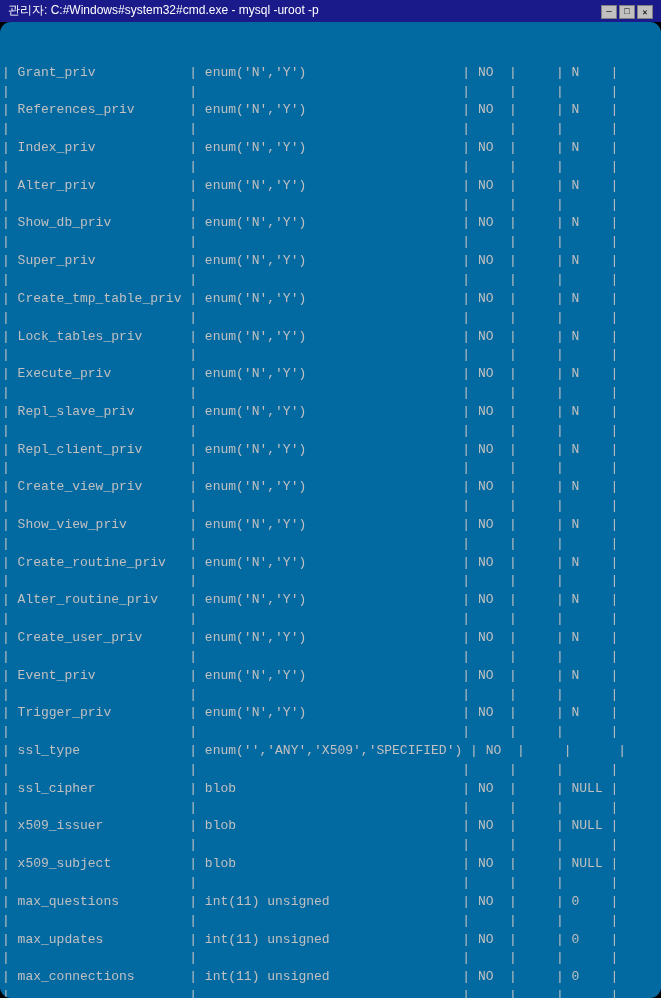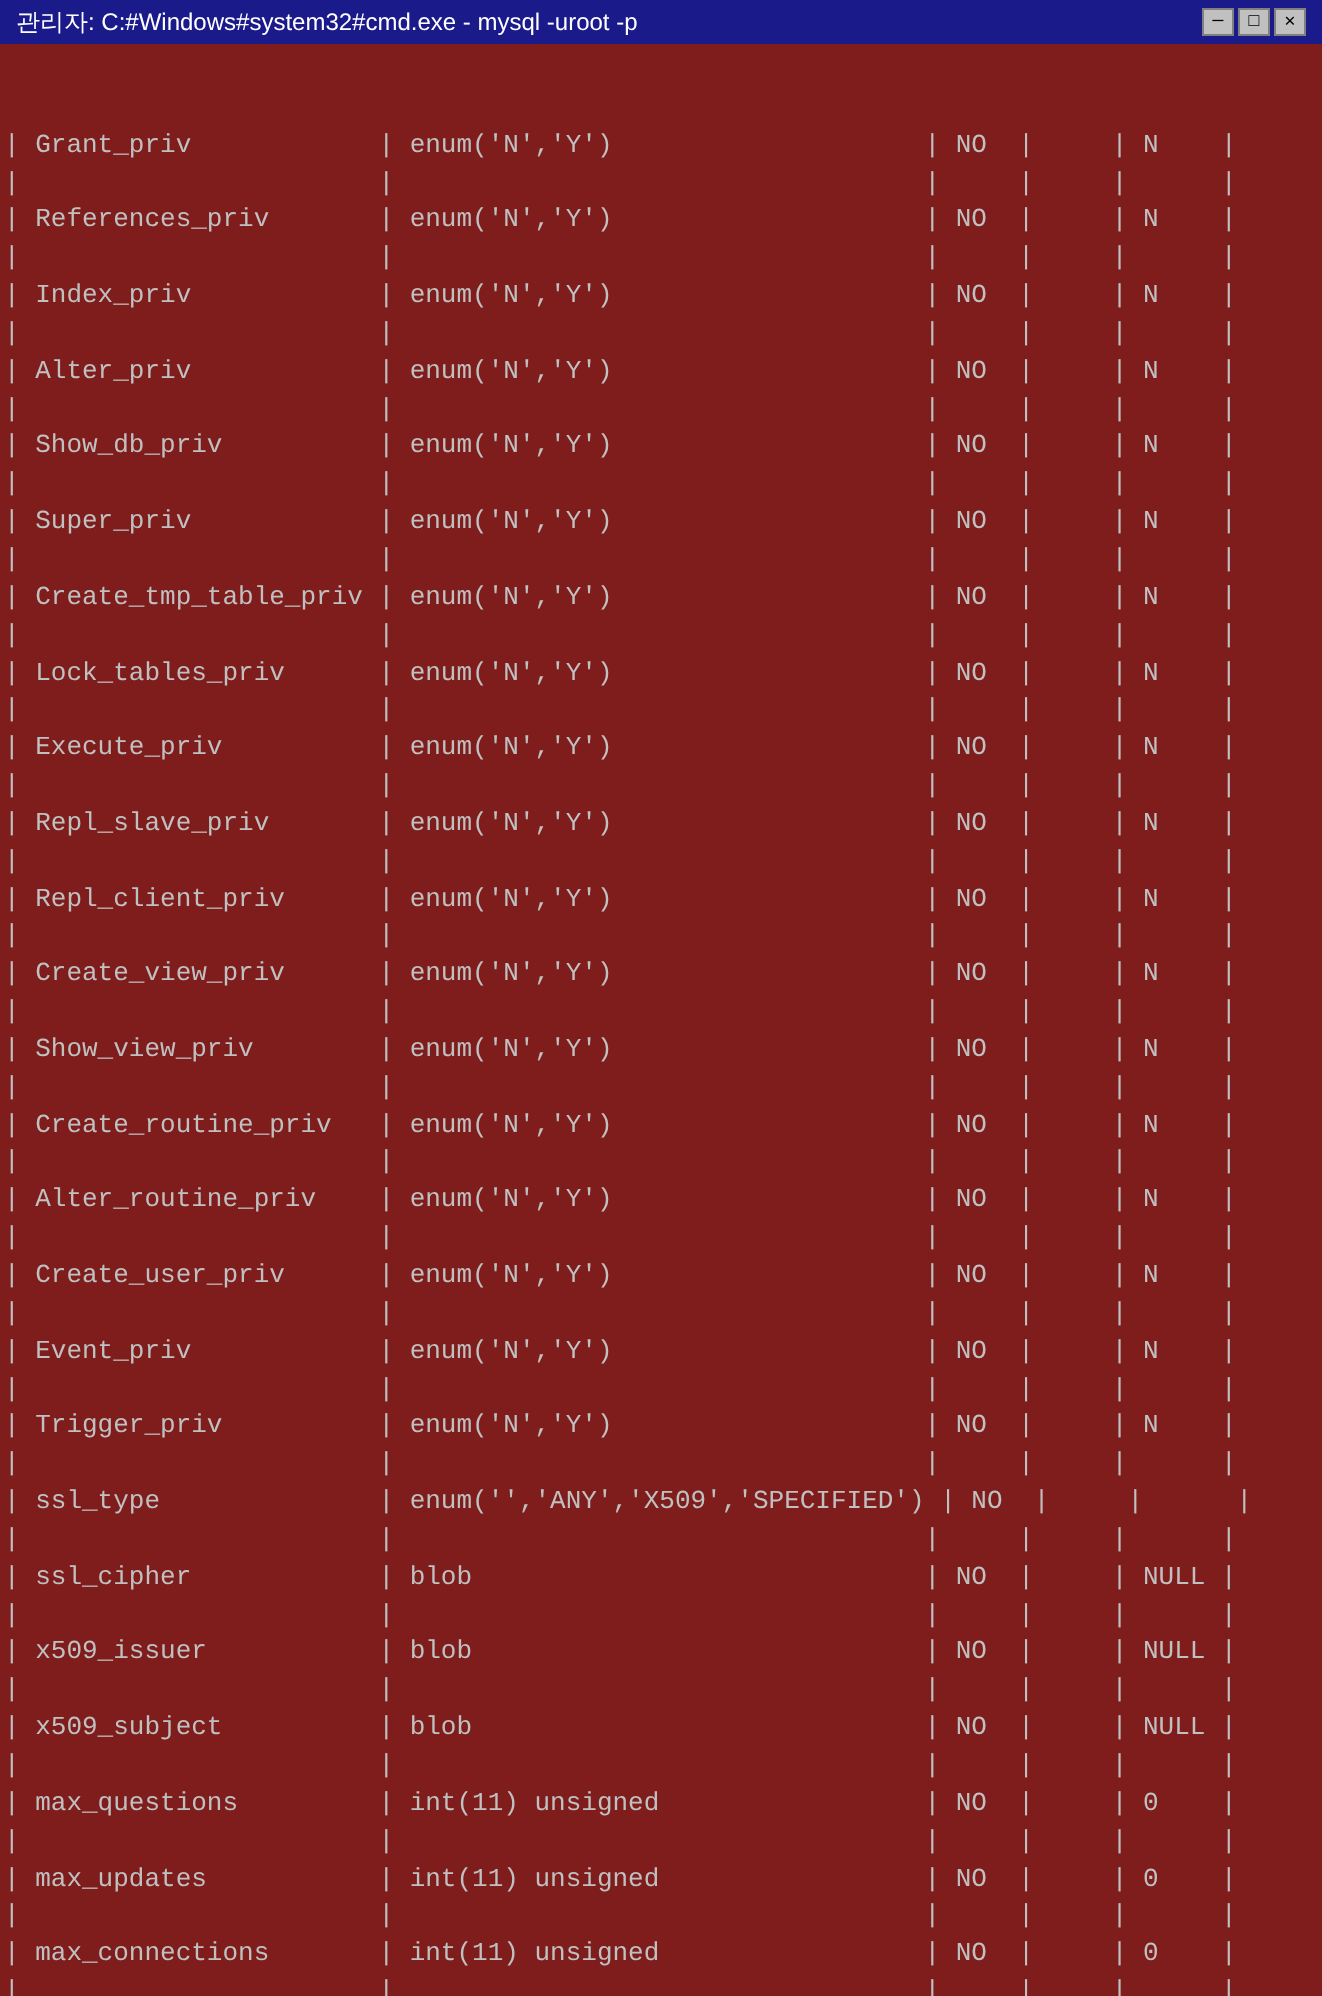--- a/index.html
+++ b/index.html
@@ -15,21 +15,21 @@
       overflow: hidden;
       font-family: 'Courier New', Courier, monospace;
       font-size: 13px;
     }
 
     .title-bar {
       background: #1a1a8a;
       color: #ffffff;
       padding: 3px 8px;
       display: flex;
-      align-items: center;
+      align-items: flex-end;
       justify-content: space-between;
       height: 22px;
     }
 
     .title-text {
       font-size: 12px;
       font-family: '맑은 고딕', 'Malgun Gothic', sans-serif;
     }
 
     .title-buttons {
@@ -44,28 +44,29 @@
       border: 1px solid #808080;
       font-size: 9px;
       display: flex;
       align-items: center;
       justify-content: center;
       cursor: pointer;
       color: #000;
     }
 
     .terminal {
-      background: #7f1d1d;
+      background: #0369a1;
       color: #c0c0c0;
       padding: 4px 2px;
       height: calc(998px - 22px);
       overflow: hidden;
       white-space: pre;
       font-size: 13px;
       line-height: 1.45;
+      border-radius: 11px;
     }
 
     .terminal-content {
       color: #c0c0c0;
     }
   </style>
 </head>
 <body>
 
 <div class="title-bar">

